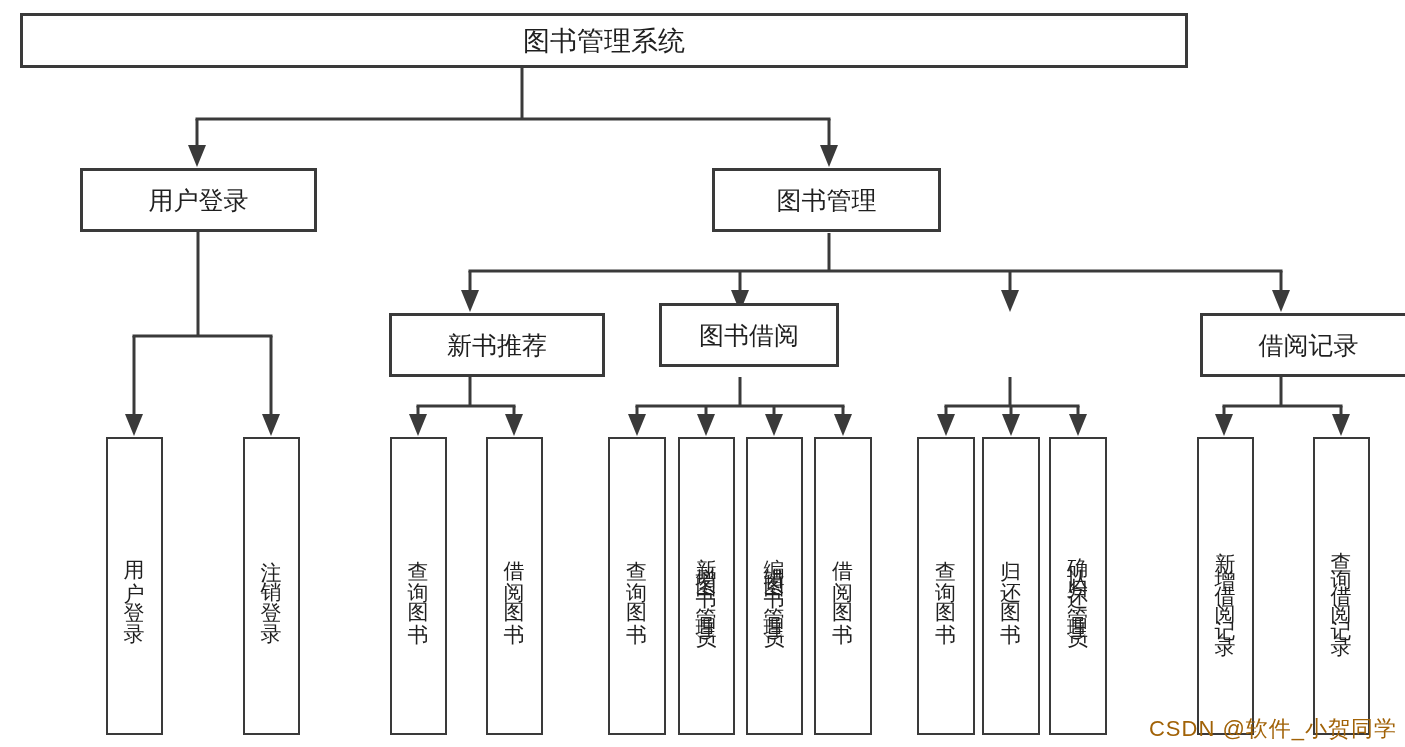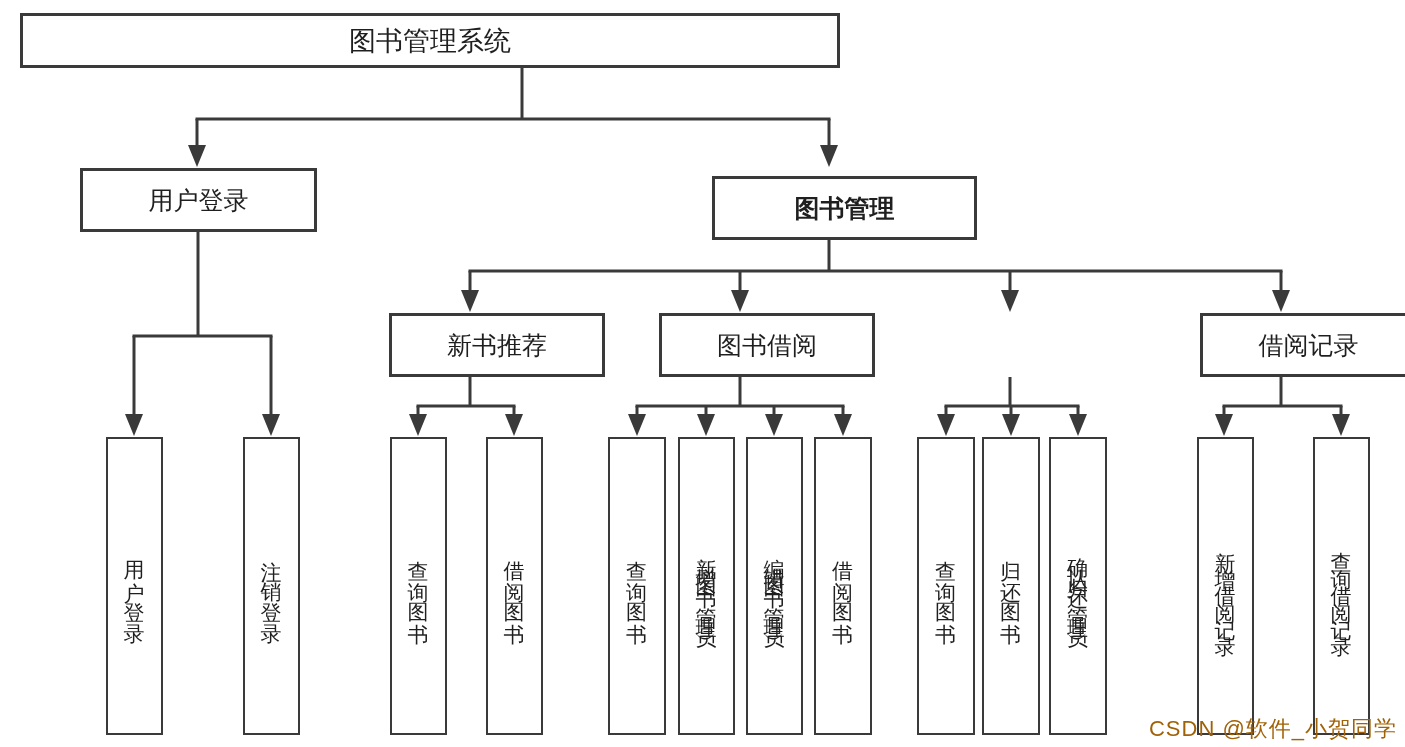--- a/index.html
+++ b/index.html
@@ -17,21 +17,21 @@
     box-sizing:border-box;
     background:#ffffff;
     border:3px solid #3a3a3a;
     display:flex;
     align-items:center;
     justify-content:center;
     z-index:2;
     text-align:center;
     white-space:nowrap;
   }
-  .root-node{left:20px;top:13px;width:820px;height:55px;font-size:27px;}
+  .root-node{left:20px;top:13px;width:1168px;height:55px;font-size:27px;}
   .l2{height:64px;font-size:25px;}
   .l3{height:64px;font-size:25px;margin-left:27px;}
   .leaf{
     top:437px;height:298px;width:57px;
     border-width:2px;
   }
   .leaf .vtext{
     writing-mode:vertical-rl;
     font-size:21px;
     line-height:1;
@@ -117,28 +117,28 @@
     </g>
   </svg>
 
   <div class="node root-node">
     <span>图书管理系统</span>
   </div>
 
   <div class="node l2" style="left:80px;top:168px;width:237px;">
     <span>用户登录</span>
   </div>
-  <div class="node l2" style="left:712px;top:176px;width:265px;font-weight:bold;">
+  <div class="node l2" style="left:712px;top:168px;width:229px;">
     <span>图书管理</span>
   </div>
 
   <div class="node l3" style="left:362px;top:313px;width:216px;">
     <span>新书推荐</span>
   </div>
-  <div class="node l3" style="left:632px;top:313px;width:216px;">
+  <div class="node l3" style="left:632px;top:303px;width:180px;">
     <span>图书借阅</span>
   </div>
   <div class="node l3" style="left:1173px;top:313px;width:217px;">
     <span>借阅记录</span>
   </div>
 
   <div class="node leaf len4" style="left:106px;">
     <span class="vtext">用户登录</span>
   </div>
   <div class="node leaf len4" style="left:243px;">

